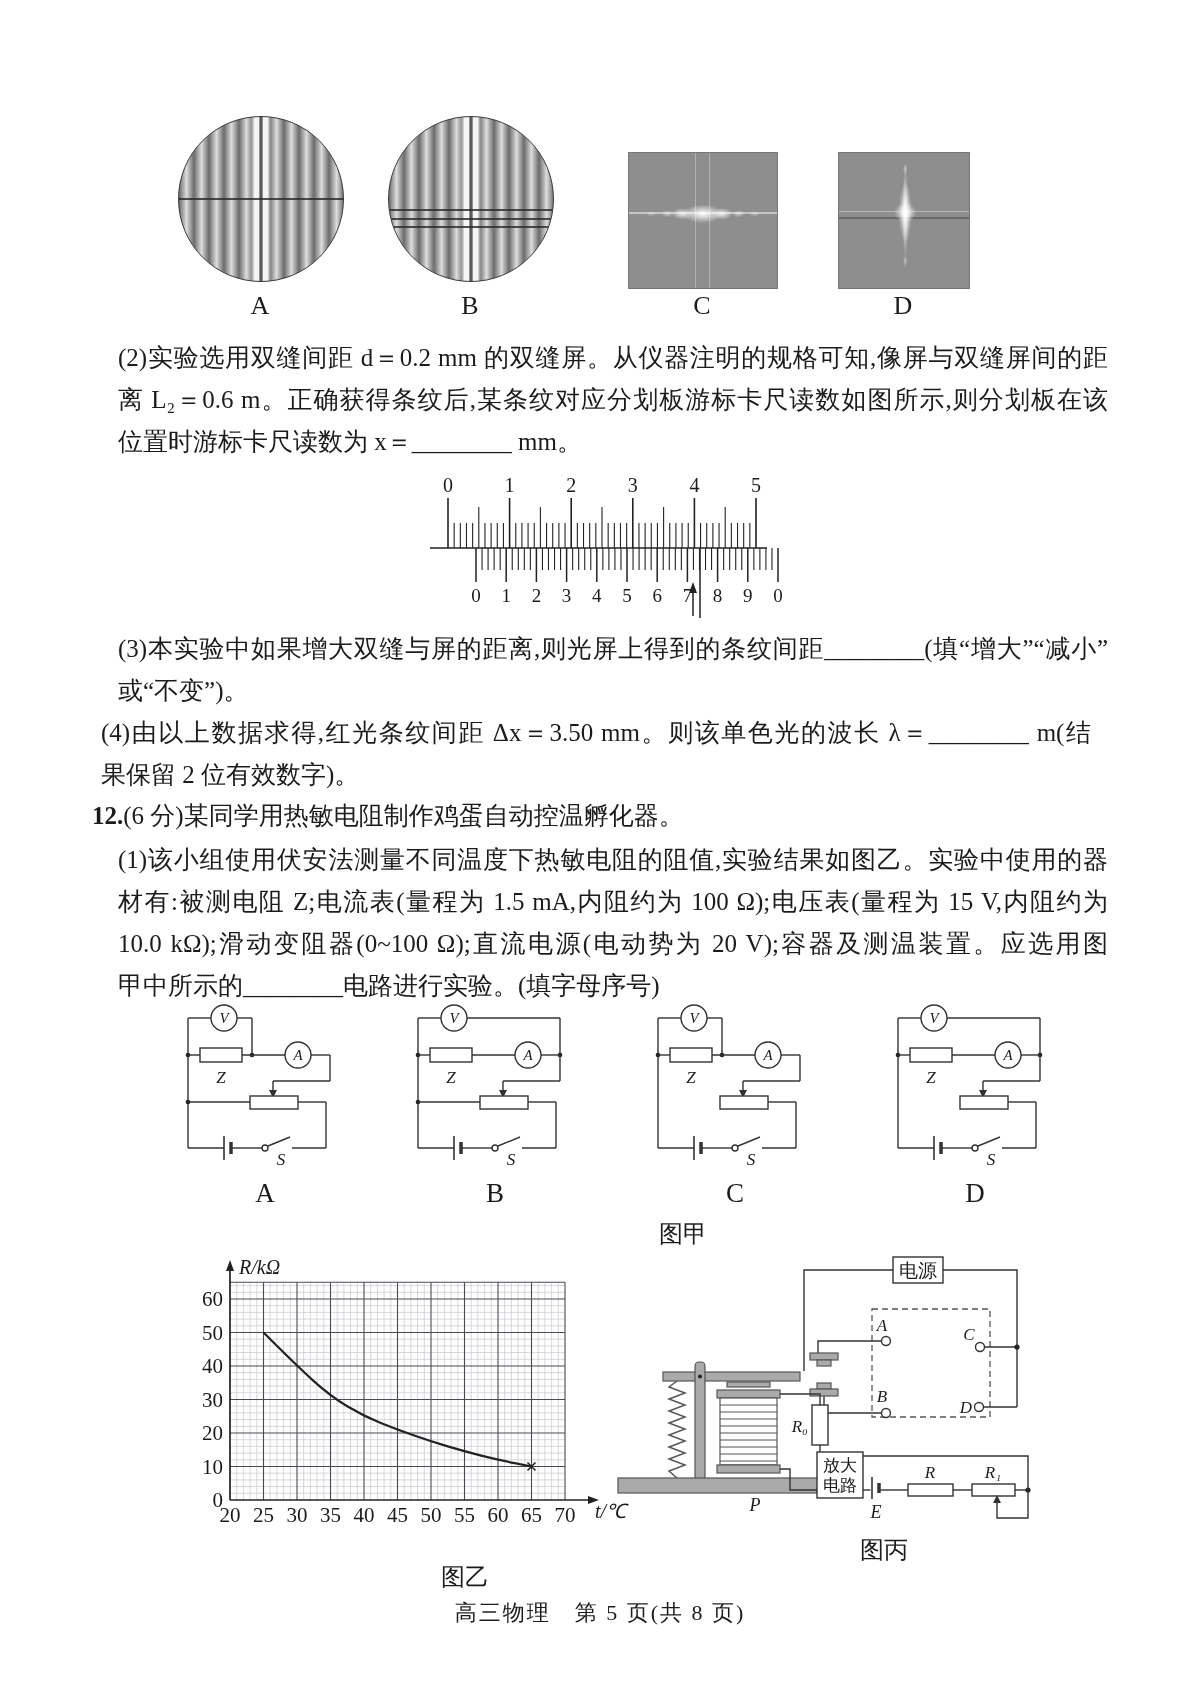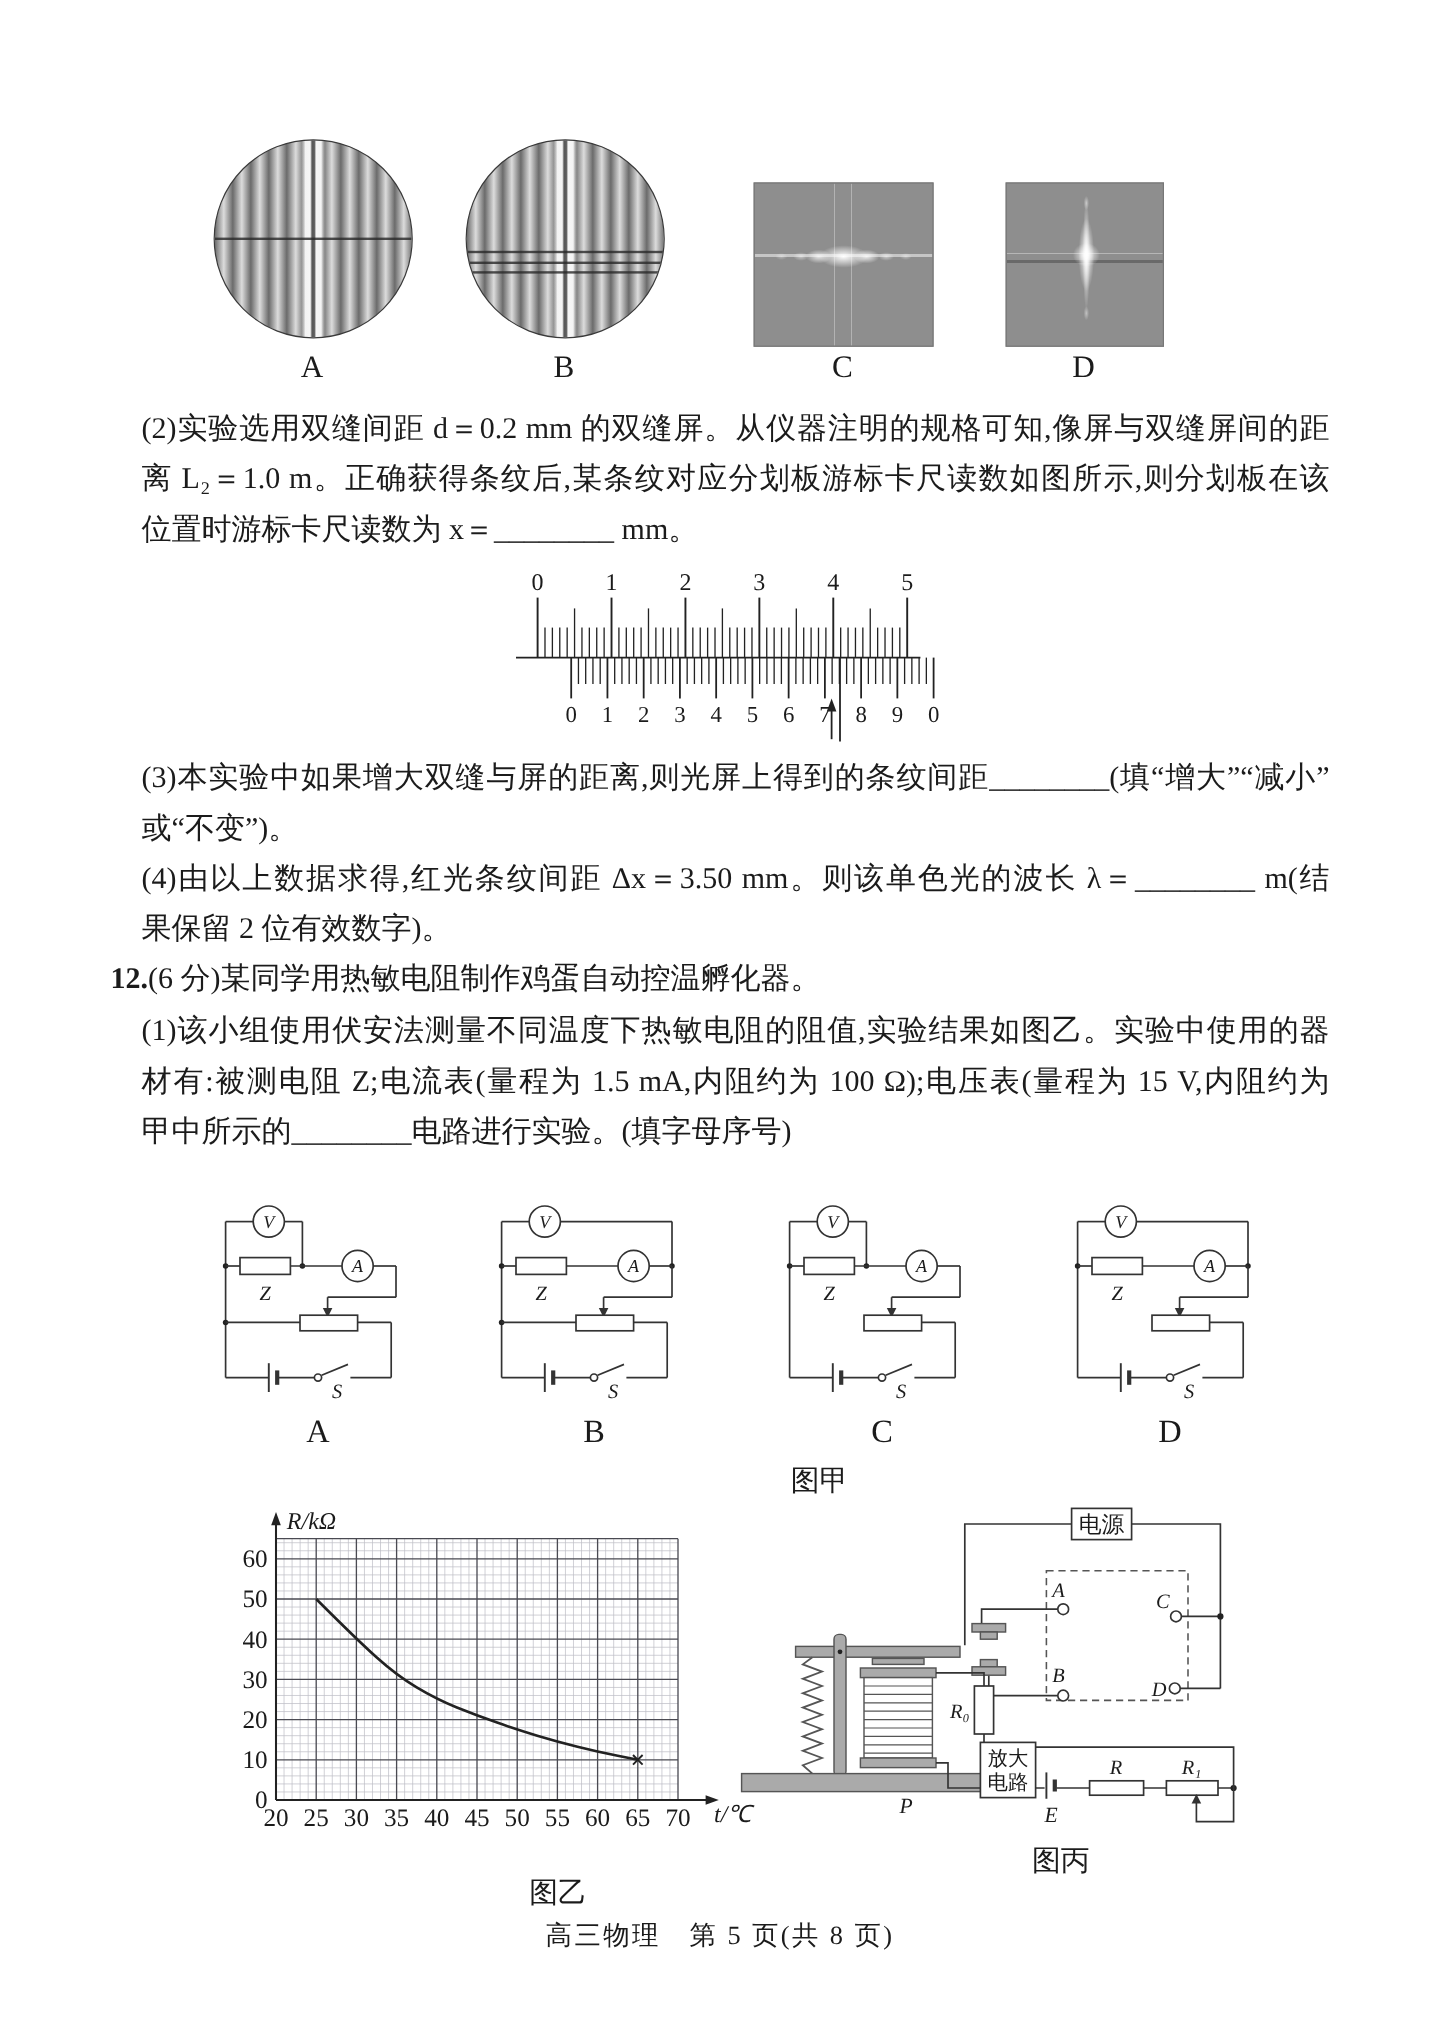--- a/index.html
+++ b/index.html
@@ -59,21 +59,21 @@
 <div class="diffC" style="left:628px;top:152px;width:148px;height:135px;"></div>
 <div class="diffD" style="left:838px;top:152px;width:130px;height:135px;"></div>
 
 <div class="lbl" style="left:178px;top:291px;width:164px;">A</div>
 <div class="lbl" style="left:388px;top:291px;width:164px;">B</div>
 <div class="lbl" style="left:628px;top:291px;width:148px;">C</div>
 <div class="lbl" style="left:838px;top:291px;width:130px;">D</div>
 
 <div class="para" style="left:118px;top:337px;">
   <div class="jl">(2)实验选用双缝间距 d＝0.2 mm 的双缝屏。从仪器注明的规格可知,像屏与双缝屏间的距</div>
-  <div class="jl">离 L₂＝1.0 m。正确获得条纹后,某条纹对应分划板游标卡尺读数如图所示,则分划板在该</div>
+  <div class="jl">离 L₂＝0.6 m。正确获得条纹后,某条纹对应分划板游标卡尺读数如图所示,则分划板在该</div>
   <div>位置时游标卡尺读数为 x＝________ mm。</div>
 </div>
 
 <svg id="vernier-svg" style="left:415px;top:470px;" width="390" height="155" viewBox="0 0 390 155">
     <line x1="15" y1="78" x2="352" y2="78" stroke="#222" stroke-width="1.5"></line>
     <line x1="33" y1="28" x2="33" y2="78" stroke="#222" stroke-width="1.6"></line>
     <line x1="39.16" y1="53" x2="39.16" y2="78" stroke="#222" stroke-width="1.1"></line>
     <line x1="45.32" y1="53" x2="45.32" y2="78" stroke="#222" stroke-width="1.1"></line>
     <line x1="51.480000000000004" y1="53" x2="51.480000000000004" y2="78" stroke="#222" stroke-width="1.1"></line>
     <line x1="57.64" y1="53" x2="57.64" y2="78" stroke="#222" stroke-width="1.1"></line>
@@ -193,31 +193,32 @@
     <text x="363" y="132" font-size="19" text-anchor="middle">0</text>
     <line x1="285" y1="78" x2="285" y2="148" stroke="#222" stroke-width="1.5"></line>
     <line x1="278" y1="146" x2="278" y2="121" stroke="#222" stroke-width="1.5"></line>
     <polygon points="274,123 282,123 278,112" fill="#222"></polygon>
   </svg>
 
 <div class="para" style="left:118px;top:628px;">
   <div class="jl">(3)本实验中如果增大双缝与屏的距离,则光屏上得到的条纹间距________(填“增大”“减小”</div>
   <div>或“不变”)。</div>
 </div>
-<div class="para" style="left:118px;top:712px;font-family:Liberation Serif, serif;">
+<div class="para" style="left:101px;top:712px;font-family:Liberation Serif, serif;">
   <div class="jl">(4)由以上数据求得,红光条纹间距 Δx＝3.50 mm。则该单色光的波长 λ＝________ m(结</div>
   <div>果保留 2 位有效数字)。</div>
 </div>
 
 <div class="para" style="left:92px;top:795px;">
   <span class="bold">12.</span><span>(6 分)某同学用热敏电阻制作鸡蛋自动控温孵化器。</span>
 </div>
 <div class="para" style="left:118px;top:839px;">
   <div class="jl">(1)该小组使用伏安法测量不同温度下热敏电阻的阻值,实验结果如图乙。实验中使用的器</div>
   <div class="jl">材有:被测电阻 Z;电流表(量程为 1.5 mA,内阻约为 100 Ω);电压表(量程为 15 V,内阻约为</div>
+  <div class="jl">10.0 kΩ);滑动变阻器(0~100 Ω);直流电源(电动势为 20 V);容器及测温装置。应选用图</div>
   <div>甲中所示的________电路进行实验。(填字母序号)</div>
 </div>
 
 <svg style="left:180px;top:1003px;" width="170" height="166" viewBox="0 0 170 166">
   <line class="wire" x1="8" y1="15" x2="8" y2="145"></line>
   <line class="wire" x1="8" y1="15" x2="31" y2="15"></line>
   <circle class="comp" cx="44" cy="15" r="13"></circle>
   <text class="it" x="44" y="20" font-size="15" text-anchor="middle">V</text>
   <line class="wire" x1="57" y1="15" x2="72" y2="15"></line>
     <line class="wire" x1="72" y1="15" x2="72" y2="52"></line>

